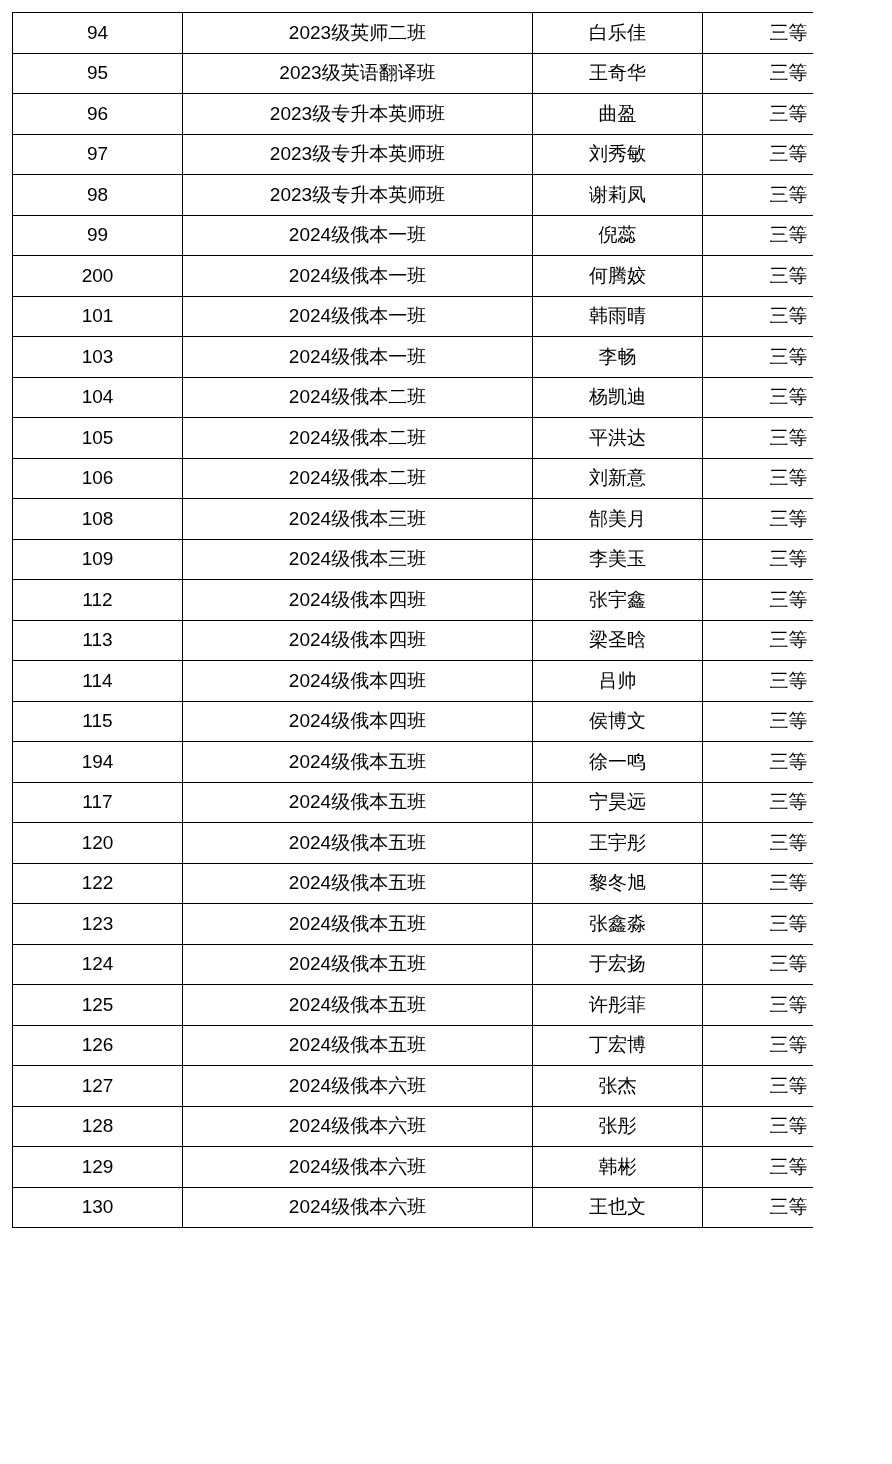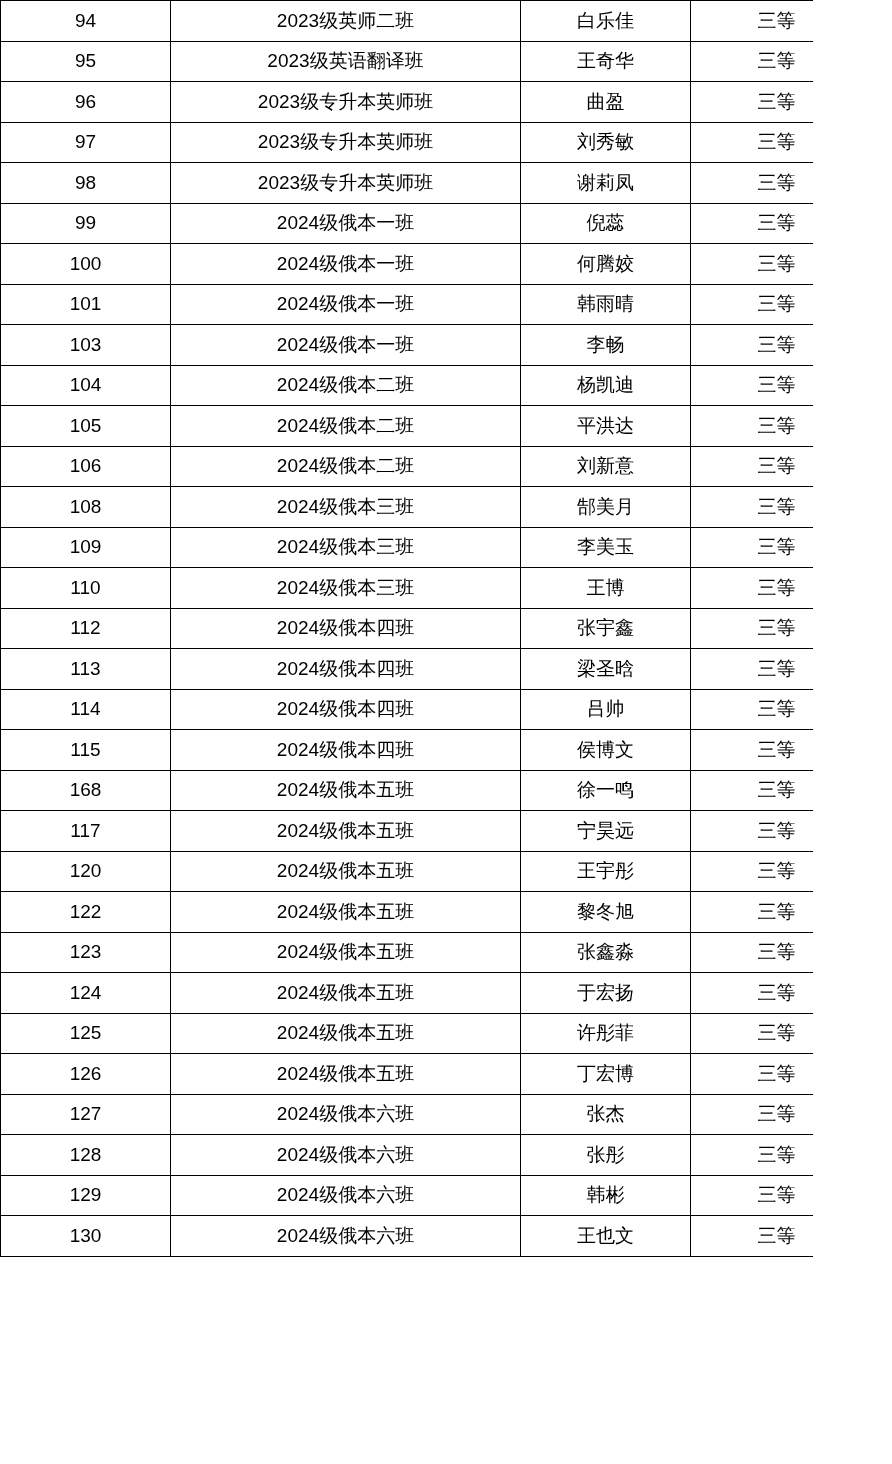--- a/index.html
+++ b/index.html
@@ -10,21 +10,21 @@
   body {
     width: 892px;
     height: 1464px;
     font-family: "Liberation Sans", "DejaVu Sans", sans-serif;
     color: #000000;
   }
   .page {
     width: 813px;
     height: 1464px;
     box-sizing: border-box;
-    padding: 0;
+    padding: 12px;
     overflow: hidden;
   }
   table.award-table {
     border-collapse: collapse;
     width: 862px;
     margin: 0 auto;
     table-layout: fixed;
   }
   table.award-table td {
     border: 1px solid #000000;
@@ -84,21 +84,21 @@
           <td>谢莉凤</td>
           <td>三等</td>
         </tr>
         <tr>
           <td>99</td>
           <td>2024级俄本一班</td>
           <td>倪蕊</td>
           <td>三等</td>
         </tr>
         <tr>
-          <td>100</td>
+          <td>200</td>
           <td>2024级俄本一班</td>
           <td>何腾姣</td>
           <td>三等</td>
         </tr>
         <tr>
           <td>101</td>
           <td>2024级俄本一班</td>
           <td>韩雨晴</td>
           <td>三等</td>
         </tr>
@@ -132,26 +132,20 @@
           <td>郜美月</td>
           <td>三等</td>
         </tr>
         <tr>
           <td>109</td>
           <td>2024级俄本三班</td>
           <td>李美玉</td>
           <td>三等</td>
         </tr>
         <tr>
-          <td>110</td>
-          <td>2024级俄本三班</td>
-          <td>王博</td>
-          <td>三等</td>
-        </tr>
-        <tr>
           <td>112</td>
           <td>2024级俄本四班</td>
           <td>张宇鑫</td>
           <td>三等</td>
         </tr>
         <tr>
           <td>113</td>
           <td>2024级俄本四班</td>
           <td>梁圣晗</td>
           <td>三等</td>
@@ -162,21 +156,21 @@
           <td>吕帅</td>
           <td>三等</td>
         </tr>
         <tr>
           <td>115</td>
           <td>2024级俄本四班</td>
           <td>侯博文</td>
           <td>三等</td>
         </tr>
         <tr>
-          <td>168</td>
+          <td>194</td>
           <td>2024级俄本五班</td>
           <td>徐一鸣</td>
           <td>三等</td>
         </tr>
         <tr>
           <td>117</td>
           <td>2024级俄本五班</td>
           <td>宁昊远</td>
           <td>三等</td>
         </tr>

